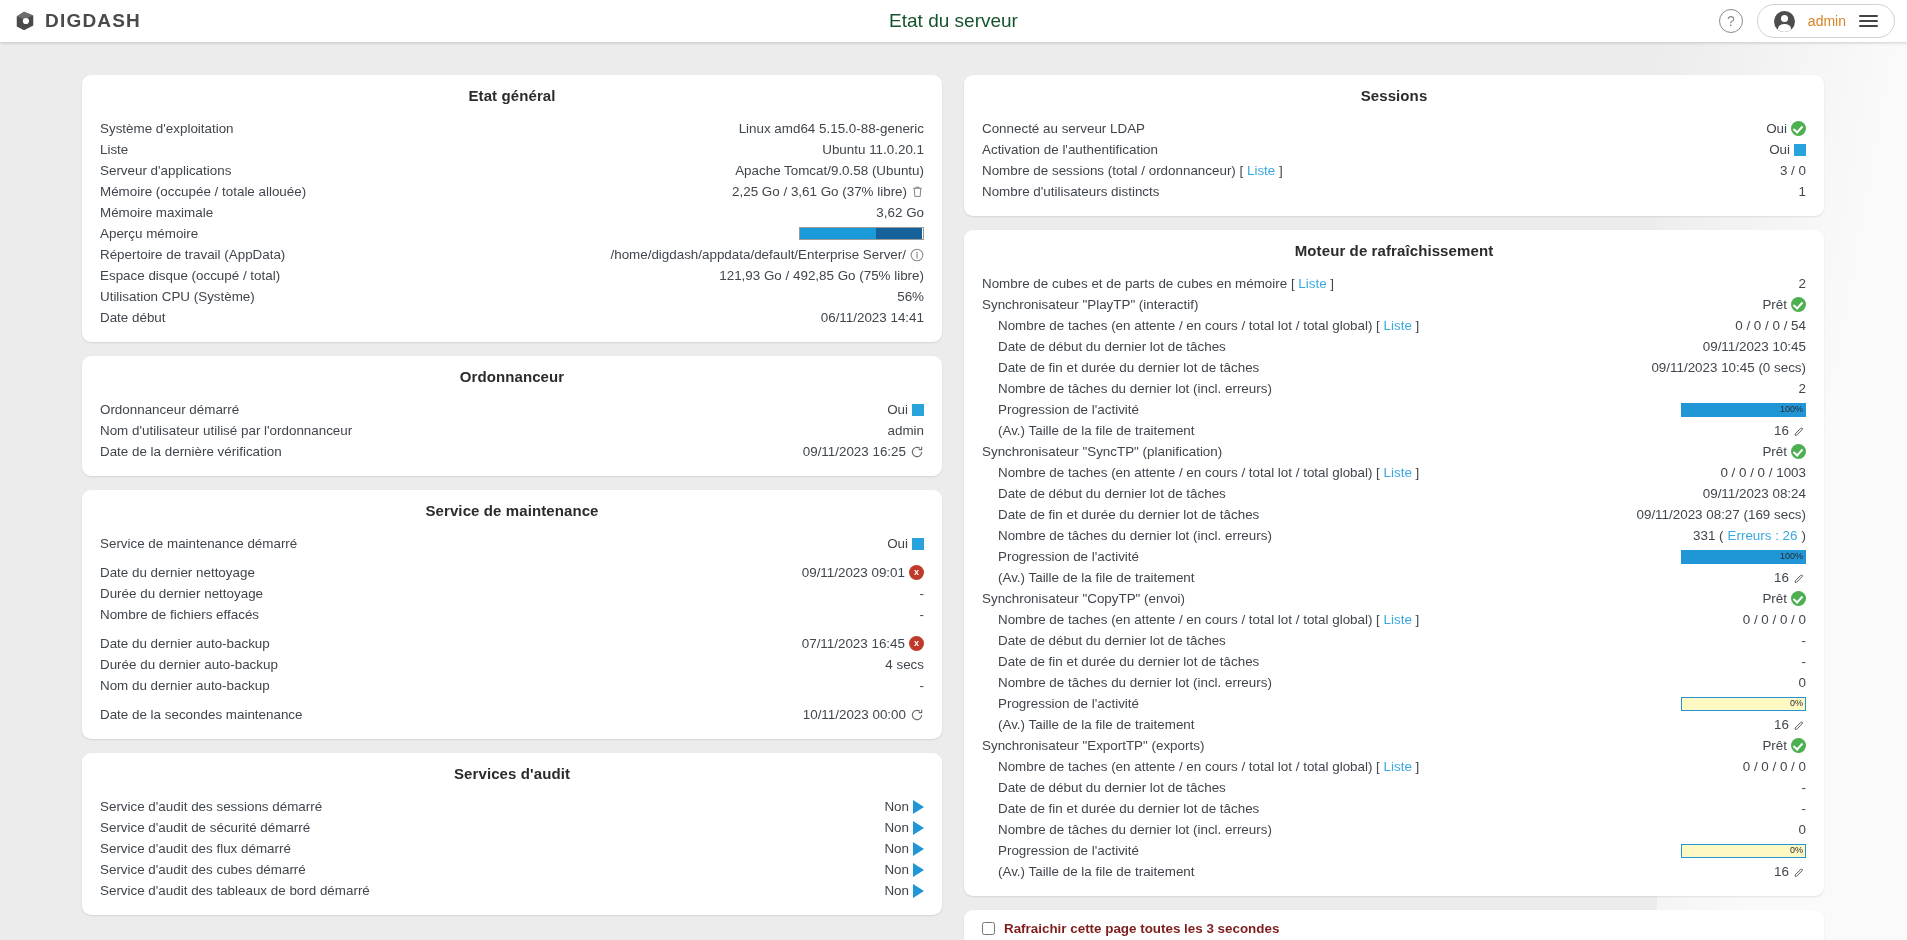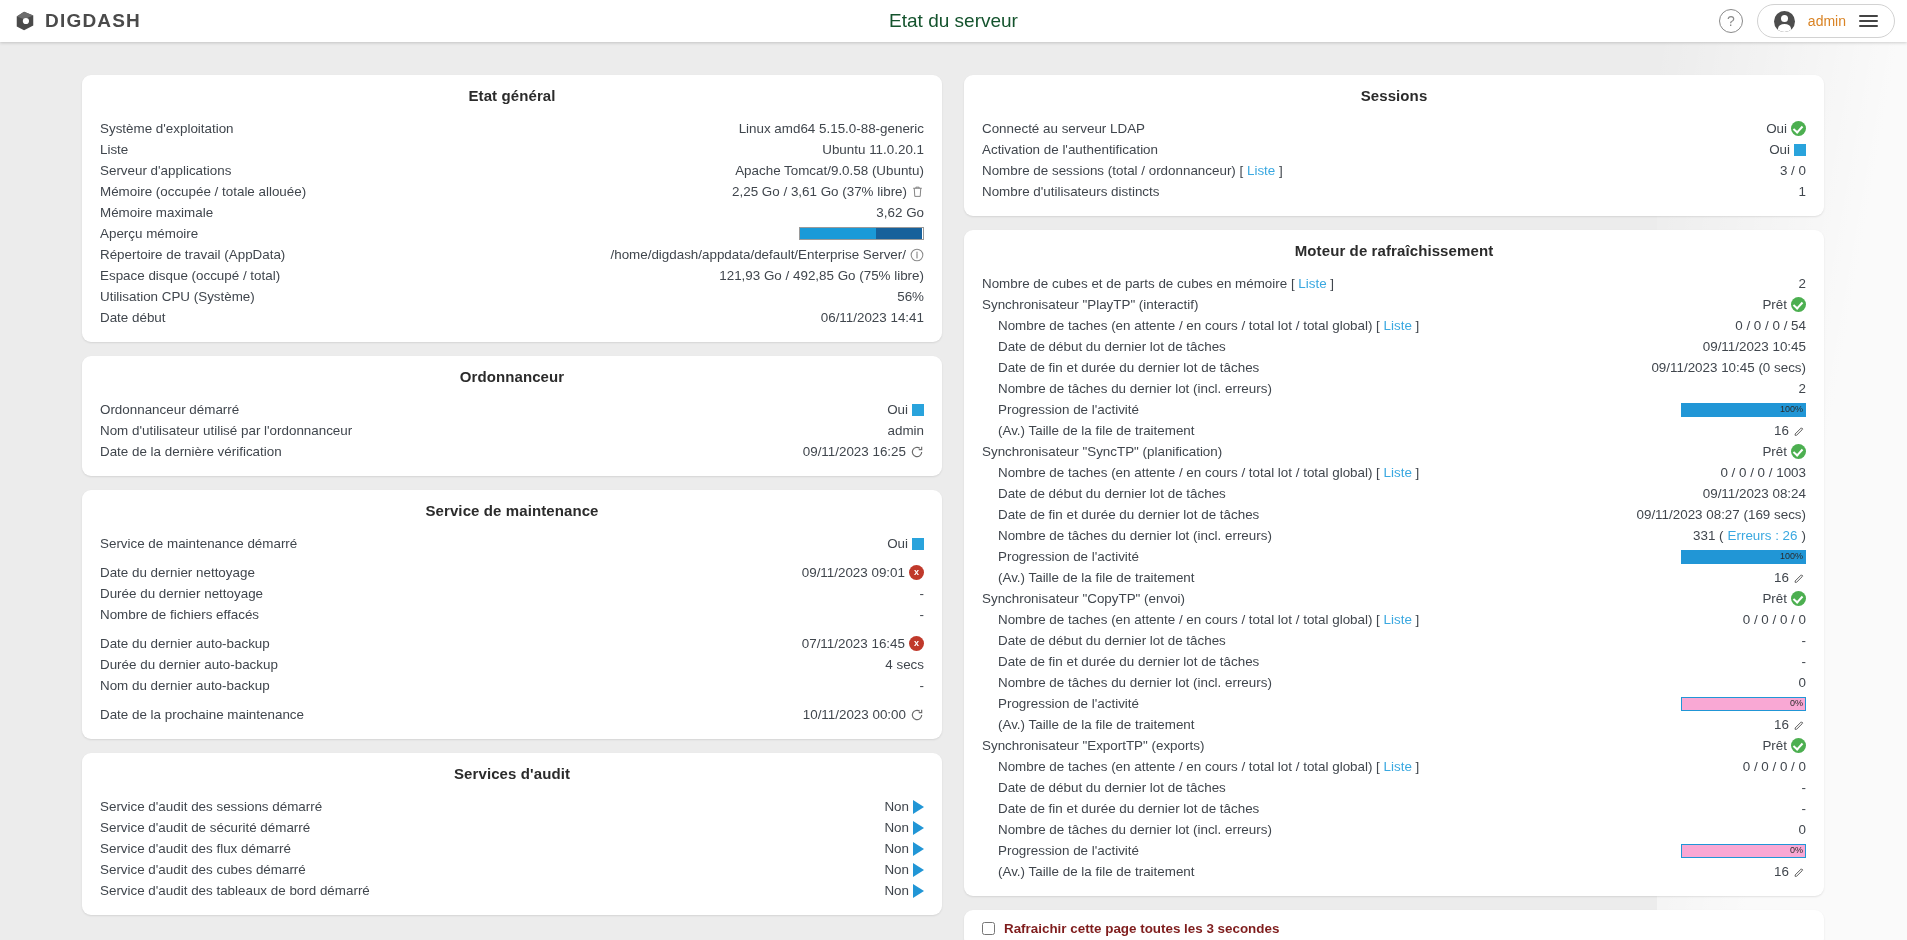--- a/index.html
+++ b/index.html
@@ -126,21 +126,21 @@
   
   .membar {
     width: 125px; height: 13px; border: 1px solid #9a9a9a; display: flex;
     background: #fff;
   }
   .membar .seg-a { background: #1a9ad8; }
   .membar .seg-b { background: #17619b; }
 
   
   .progress {
-    width: 125px; height: 14px; border: 1px solid #2196d6; background: #f9a8d4;
+    width: 125px; height: 14px; border: 1px solid #2196d6; background: #fef9c3;
     position: relative; overflow: hidden;
   }
   .progress .fill { position: absolute; left: 0; top: 0; bottom: 0; background: #2196d6; }
   .progress .pct {
     position: absolute; right: 2px; top: 0; bottom: 0;
     font-size: 9px; color: #2b2b2b; display: flex; align-items: center; line-height: 1;
   }
 
   
   .refresh-panel {
@@ -305,21 +305,21 @@
         <div class="row">
           <span class="lbl">Durée du dernier auto-backup</span>
           <span class="val">4 secs</span>
         </div>
         <div class="row">
           <span class="lbl">Nom du dernier auto-backup</span>
           <span class="val">-</span>
         </div>
         <div class="spacer-row"></div>
         <div class="row">
-          <span class="lbl">Date de la prochaine maintenance</span>
+          <span class="lbl">Date de la secondes maintenance</span>
           <span class="val">
             <span>10/11/2023 00:00</span>
             <svg class="ic ic-refresh" viewBox="0 0 24 24">
               <path d="M20 12a8 8 0 1 1-3.2-6.4" fill="none" stroke="#6b6b6b" stroke-width="2"></path>
               <path d="M20 3v5h-5" fill="none" stroke="#6b6b6b" stroke-width="2"></path>
             </svg>
           </span>
         </div>
       </div>
 

